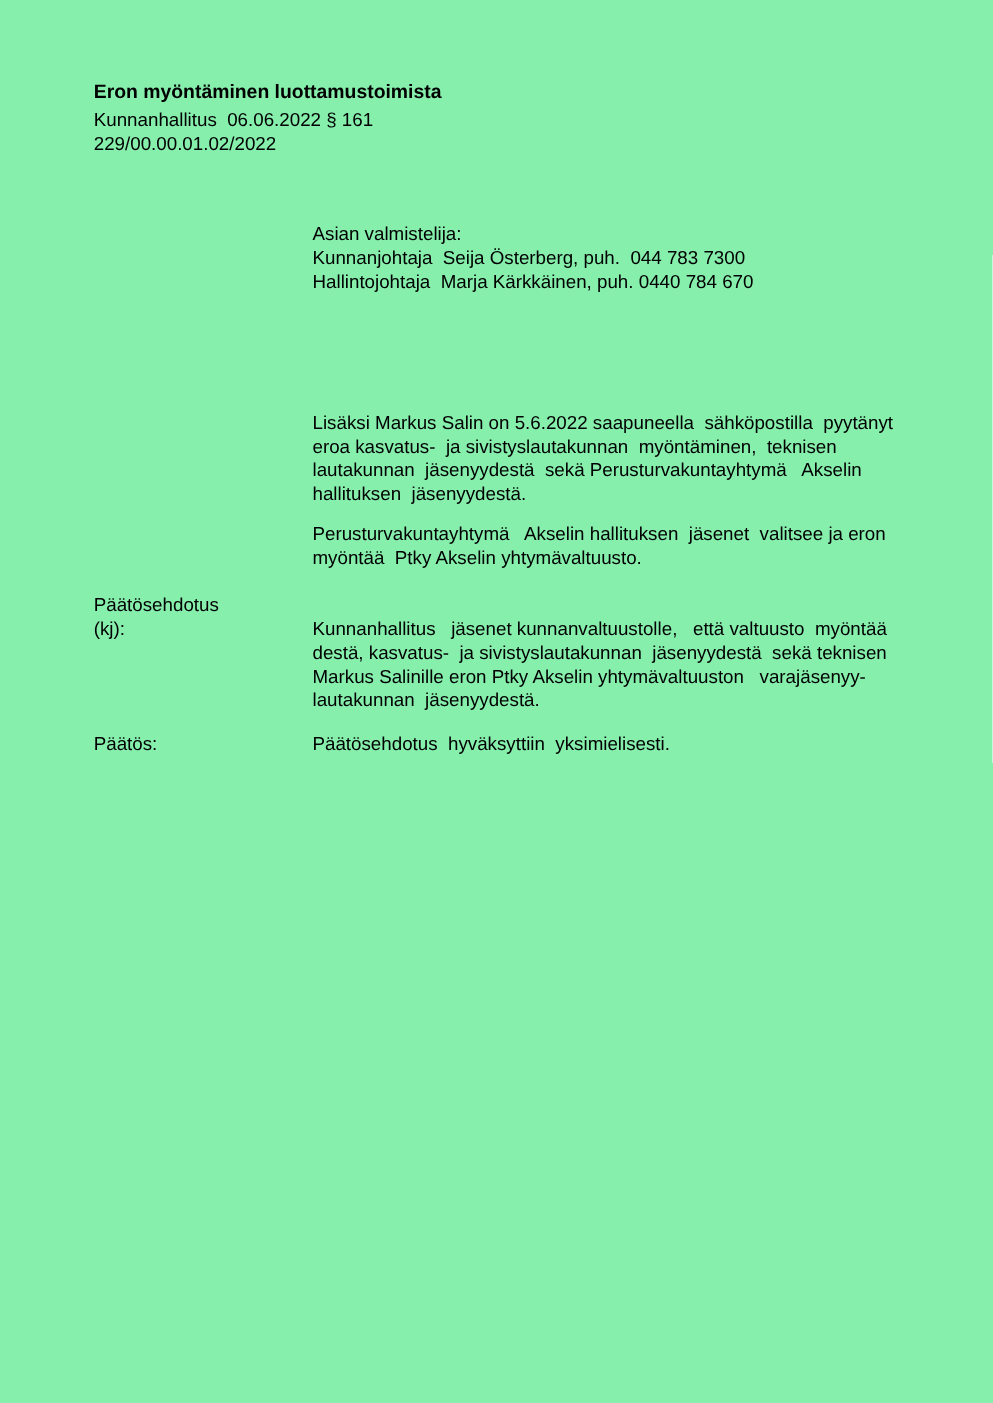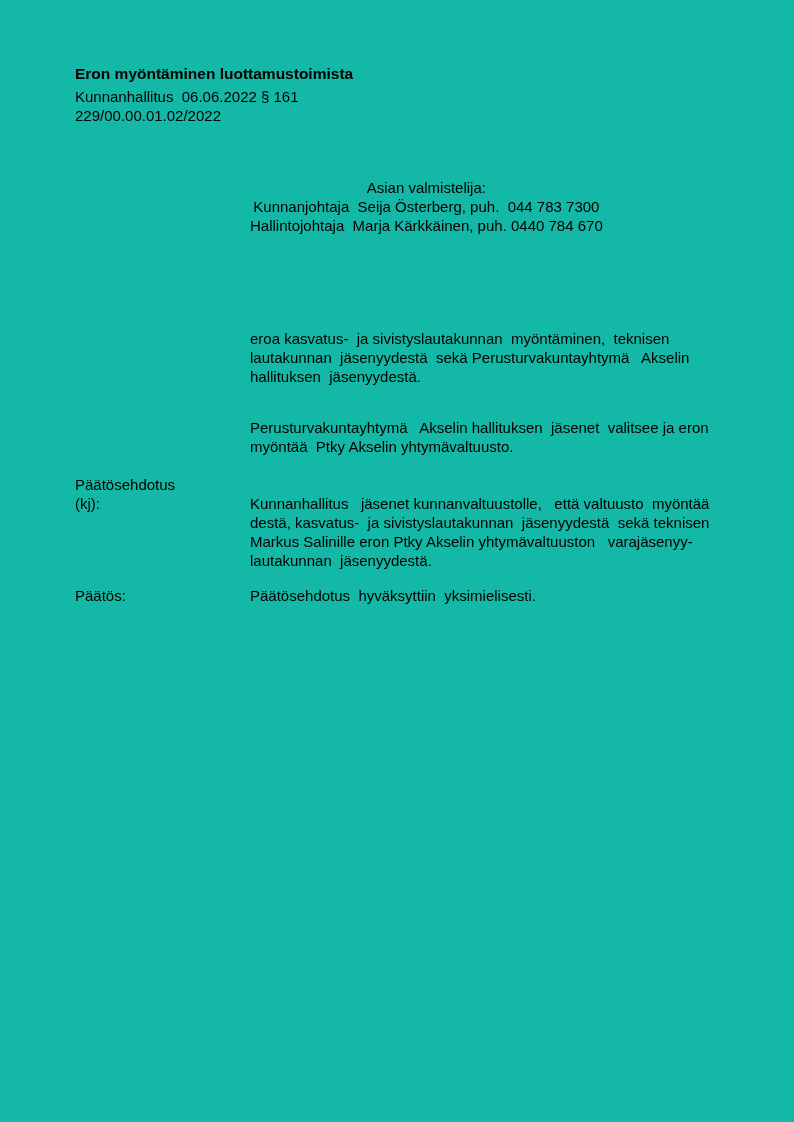--- a/index.html
+++ b/index.html
@@ -4,42 +4,42 @@
 <style>
   html, body {
     margin: 0;
     padding: 0;
     background: #ffffff;
   }
   .page {
     position: relative;
     width: 794px;
     height: 1122px;
-    background: #14b8a6;
+    background: #86efac;
     overflow: hidden;
     font-family: "Liberation Sans", sans-serif;
     font-size: 15px;
     line-height: 19px;
     color: #000000;
   }
   .line {
     white-space: pre;
     height: 19px;
   }
   .title {
     position: absolute;
     left: 75px;
     top: 64px;
     margin: 0;
     font-size: 15.5px;
     font-weight: bold;
     white-space: pre;
   }
   .header-block   { position: absolute; left: 75px;  top: 87px; }
-  .preparer-block { position: absolute; left: 250px; top: 178px; text-align: center; }
+  .preparer-block { position: absolute; left: 250px; top: 178px; }
   .para-1         { position: absolute; left: 250px; top: 273px; }
   .para-2         { position: absolute; left: 250px; top: 329px; }
   .para-3         { position: absolute; left: 250px; top: 418px; }
   .proposal-label { position: absolute; left: 75px;  top: 475px; }
   .proposal-body  { position: absolute; left: 250px; top: 494px; }
   .decision-label { position: absolute; left: 75px;  top: 586px; }
   .decision-body  { position: absolute; left: 250px; top: 586px; }
 </style>
 </head>
 <body>
@@ -54,20 +54,21 @@
   </div>
 
   <div class="preparer-block">
     <div class="line">Asian valmistelija:</div>
     <div class="line">Kunnanjohtaja  Seija Österberg, puh.  044 783 7300</div>
     <div class="line">Hallintojohtaja  Marja Kärkkäinen, puh. 0440 784 670</div>
   </div>
 
 
   <div class="para-2">
+    <div class="line">Lisäksi Markus Salin on 5.6.2022 saapuneella  sähköpostilla  pyytänyt</div>
     <div class="line">eroa kasvatus-  ja sivistyslautakunnan  myöntäminen,  teknisen</div>
     <div class="line">lautakunnan  jäsenyydestä  sekä Perusturvakuntayhtymä   Akselin</div>
     <div class="line">hallituksen  jäsenyydestä.</div>
   </div>
 
   <div class="para-3">
     <div class="line">Perusturvakuntayhtymä   Akselin hallituksen  jäsenet  valitsee ja eron</div>
     <div class="line">myöntää  Ptky Akselin yhtymävaltuusto.</div>
   </div>
 

